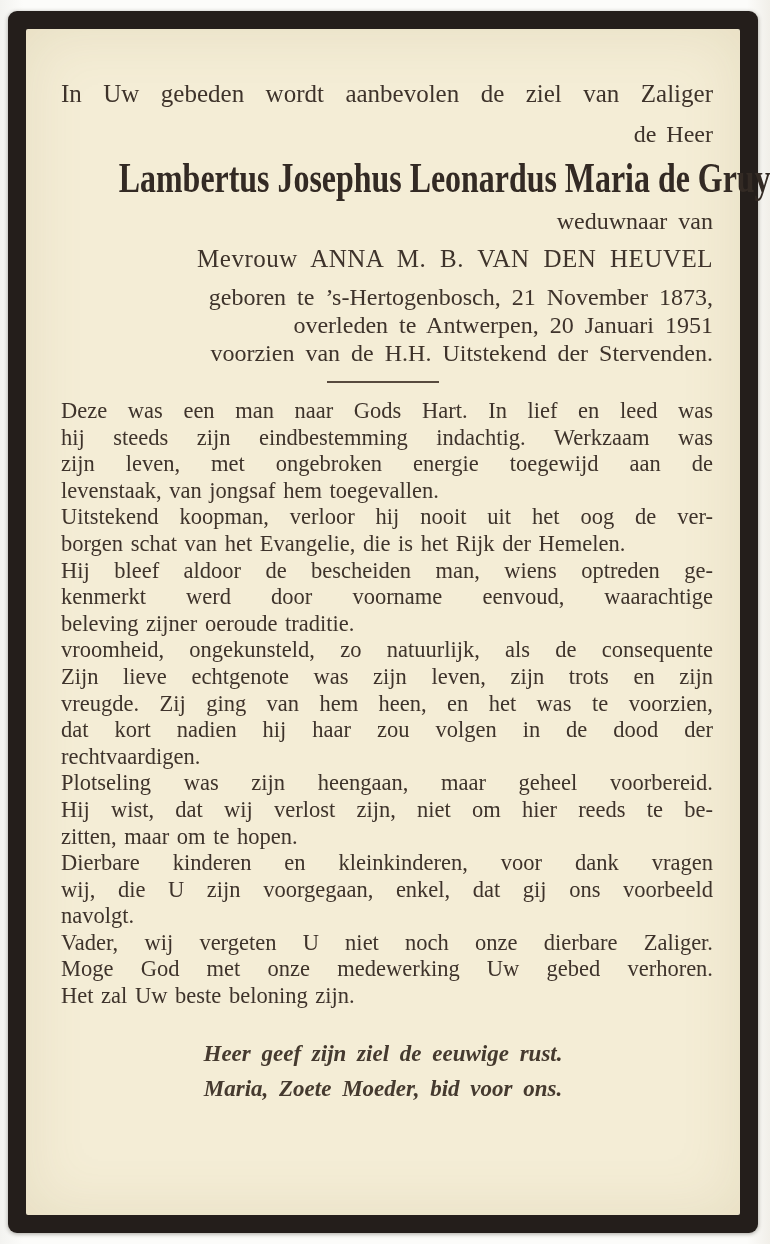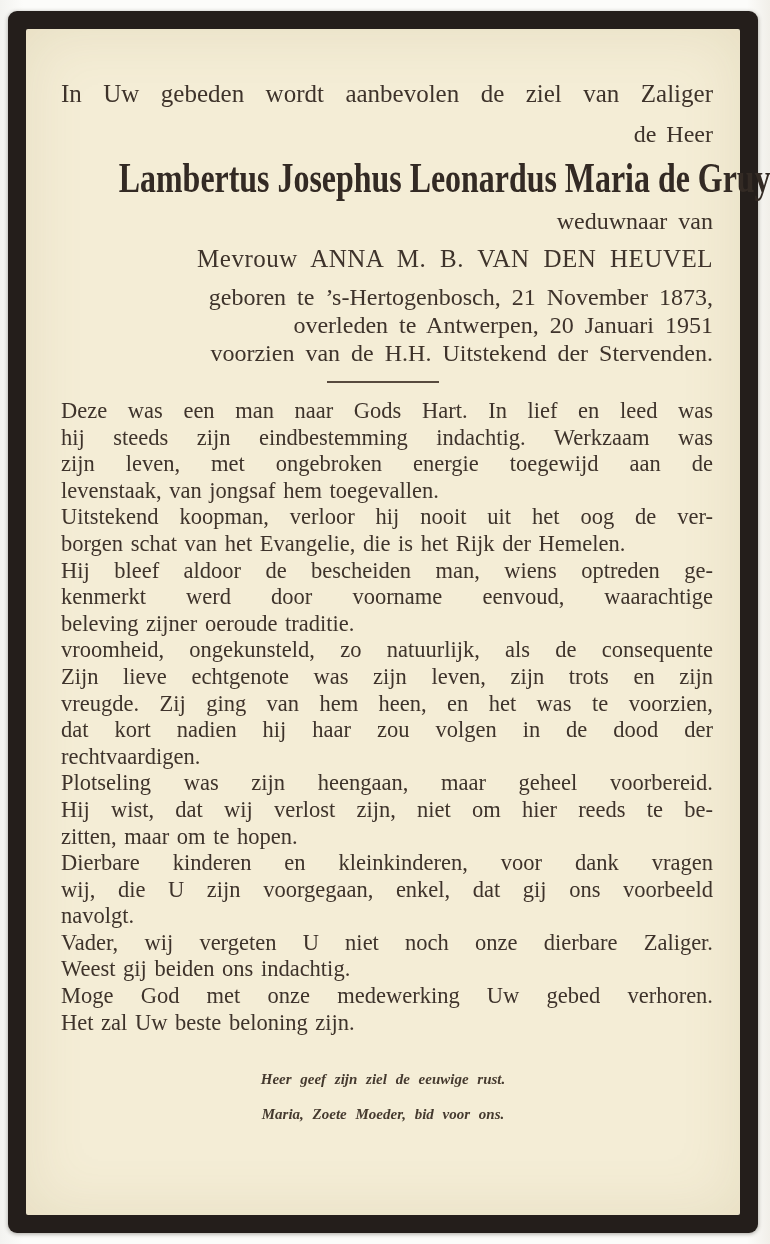--- a/index.html
+++ b/index.html
@@ -111,21 +111,21 @@
   .obituary .line { min-height: 26.6px; }
   .obituary .line.para-last {
     text-align: right;
     text-align-last: left;
   }
   .prayers {
     margin-top: 26px;
     text-align: center;
   }
   .prayer-line {
-    font-size: 15px;
+    font-size: 23px;
     line-height: 35px;
     font-weight: 700;
     font-style: italic;
     word-spacing: 5px;
     color: #453a2f;
     font-family: Liberation Serif, serif;
   }
 </style>
 </head>
 <body>
@@ -170,21 +170,20 @@
             <div class="line jline">vreugde. Zij ging van hem heen, en het was te voorzien,</div>
             <div class="line jline">dat kort nadien hij haar zou volgen in de dood der</div>
             <div class="line jline para-last">rechtvaardigen.</div>
             <div class="line jline">Plotseling was zijn heengaan, maar geheel voorbereid.</div>
             <div class="line jline">Hij wist, dat wij verlost zijn, niet om hier reeds te be-</div>
             <div class="line jline para-last">zitten, maar om te hopen.</div>
             <div class="line jline">Dierbare kinderen en kleinkinderen, voor dank vragen</div>
             <div class="line jline">wij, die U zijn voorgegaan, enkel, dat gij ons voorbeeld</div>
             <div class="line jline para-last">navolgt.</div>
             <div class="line jline">Vader, wij vergeten U niet noch onze dierbare Zaliger.</div>
-            <div class="line jline para-last">Weest gij beiden ons indachtig.</div>
             <div class="line jline">Moge God met onze medewerking Uw gebed verhoren.</div>
             <div class="line jline para-last">Het zal Uw beste beloning zijn.</div>
           </div>
 
         <div class="prayers">
           <div class="prayer-line">Heer geef zijn ziel de eeuwige rust.</div>
           <div class="prayer-line">Maria, Zoete Moeder, bid voor ons.</div>
         </div>
 
       </div>

